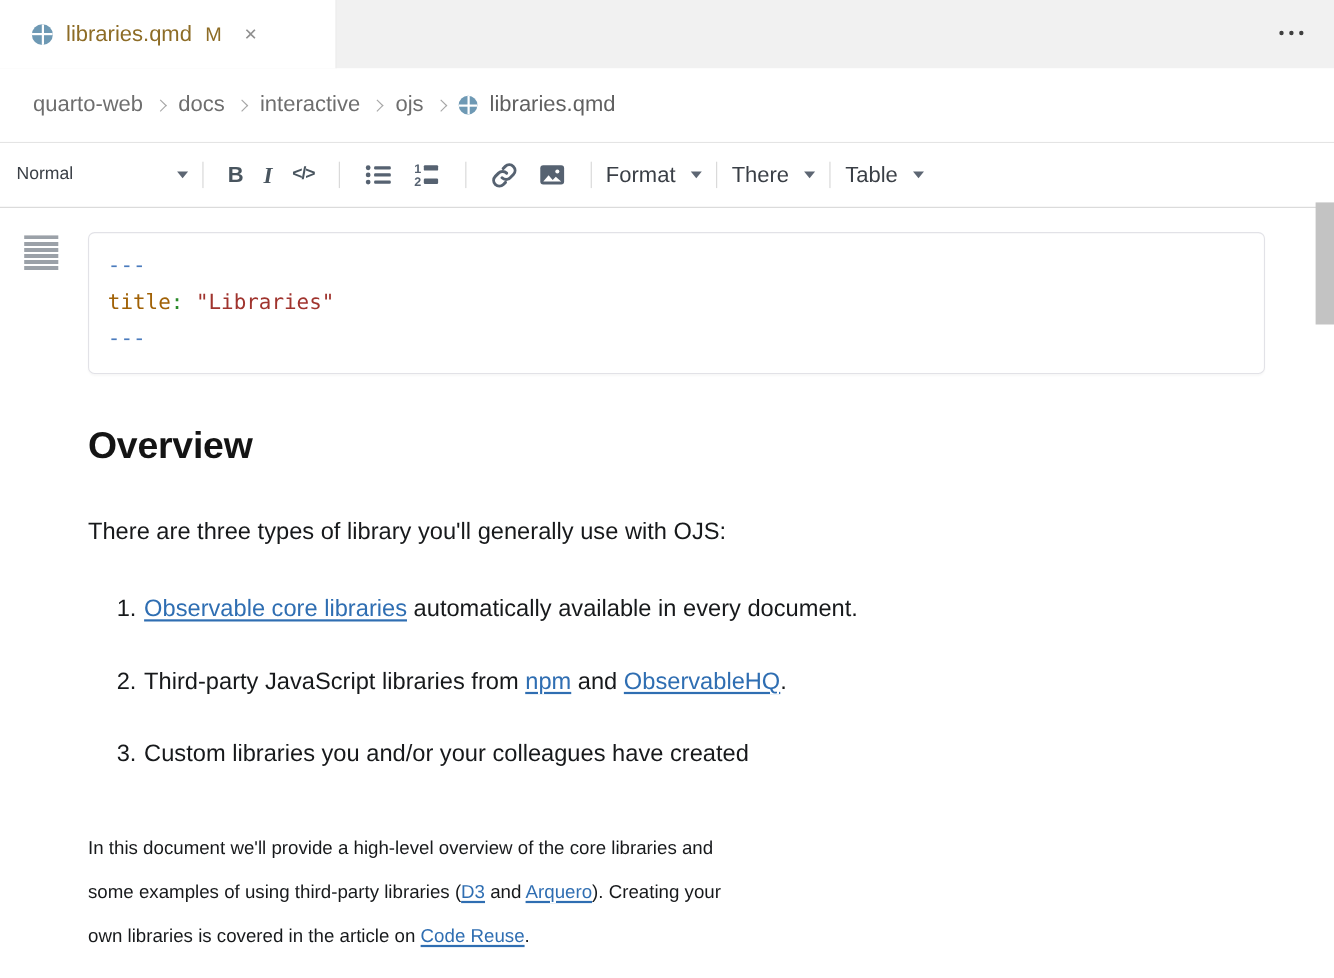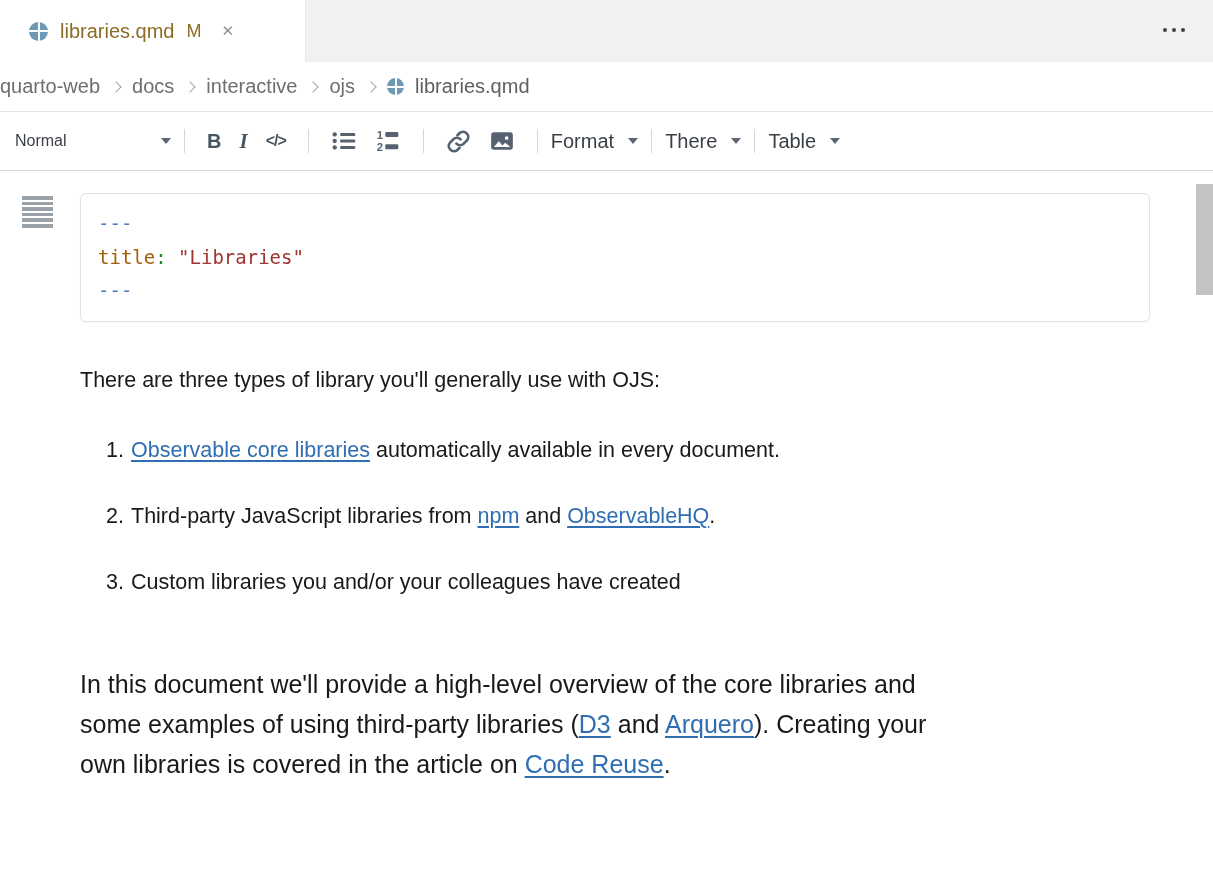--- a/index.html
+++ b/index.html
@@ -19,22 +19,22 @@
   
   .quarto-icon { position: relative; width: 19px; height: 19px; border-radius: 50%;
     background: #6e99b4; overflow: hidden; flex: 0 0 auto; display: inline-block; }
   .quarto-icon::before { content: ""; position: absolute; left: 0; right: 0; top: 50%;
     height: 2px; margin-top: -1px; background: #fff; }
   .quarto-icon::after { content: ""; position: absolute; top: 0; bottom: 0; left: 50%;
     width: 2px; margin-left: -1px; background: #fff; }
   .quarto-icon.small { width: 17px; height: 17px; }
 
   
-  .breadcrumb { height: 50px; background: #fff; border-bottom: 1px solid #e4e4e4;
-    display: flex; align-items: center; font-size: 20px; color: #6e6e6e; }
+  .breadcrumb { height: 68px; background: #fff; border-bottom: 1px solid #e4e4e4;
+    display: flex; align-items: center; padding-left: 30px; font-size: 20px; color: #6e6e6e; }
   .crumb { cursor: pointer; }
   .crumb-sep { width: 8px; height: 8px; border-top: 1.7px solid #a6a6a6; border-right: 1.7px solid #a6a6a6;
     transform: rotate(45deg); margin: 0 12px; flex: 0 0 auto; }
   .crumb-file { display: flex; align-items: center; gap: 11px; color: #606060; cursor: pointer; }
 
   
   .toolbar { height: 59px; background: #fff; border-bottom: 1px solid #d8d8d8;
     display: flex; align-items: center; padding-left: 15px; color: #566271; }
   .tb-sep { width: 1px; height: 24px; background: #d6d6d6; margin: 0 13px; flex: 0 0 auto; }
   .tb-btn { display: flex; align-items: center; justify-content: center; cursor: pointer;
@@ -67,21 +67,21 @@
   .tok-plain { color: #141414; }
 
   .doc-heading { margin-top: 46px; font-size: 34px; font-weight: 700; color: #141414;
     letter-spacing: -0.2px; }
   .doc-para { margin-top: 44px; font-size: 21.5px; color: #17191b; line-height: 28px; }
   .doc-list { margin-top: 42px; }
   .doc-list-item { display: flex; margin-bottom: 38px; font-size: 21.5px; color: #17191b;
     line-height: 28px; }
   .li-num { width: 44px; text-align: right; padding-right: 0; flex: 0 0 auto; }
   .li-body { margin-left: 7px; }
-  .closing { margin-top: 68px; font-size: 25px; color: #17191b; line-height: 40px; }
+  .closing { margin-top: 52px; font-size: 17px; color: #17191b; line-height: 40px; }
   a.inline-link { color: #2f6eb2; text-decoration: underline; text-underline-offset: 3px;
     text-decoration-thickness: 1.5px; cursor: pointer; }
 
   
   .scroll-thumb { position: absolute; left: 1196px; top: 184px; width: 17px; height: 111px;
     background: #c3c3c3; cursor: pointer; }
 </style>
 </head>
 <body>
 
@@ -185,20 +185,21 @@
 
 <div class="content">
   <div class="drag-handle"></div>
 
   <div class="yaml-block">
     <div class="code-line"><span class="tok-delim">---</span></div>
     <div class="code-line"><span class="tok-key">title</span><span class="tok-punct">: </span><span class="tok-string">"Libraries"</span></div>
     <div class="code-line"><span class="tok-delim">---</span></div>
   </div>
 
+  <h1 class="doc-heading">Overview</h1>
 
   <p class="doc-para">There are three types of library you'll generally use with OJS:</p>
 
   <div class="doc-list">
     <div class="doc-list-item">
       <span class="li-num">1.</span>
       <span class="li-body"><a class="inline-link" href="#">Observable core libraries</a><span> automatically available in every document.</span></span>
     </div>
     <div class="doc-list-item">
       <span class="li-num">2.</span>

